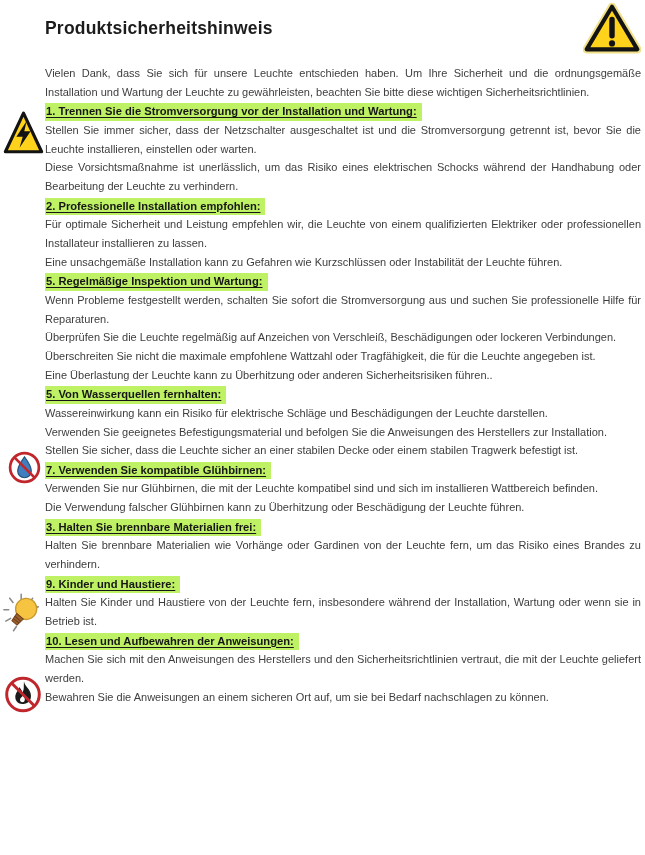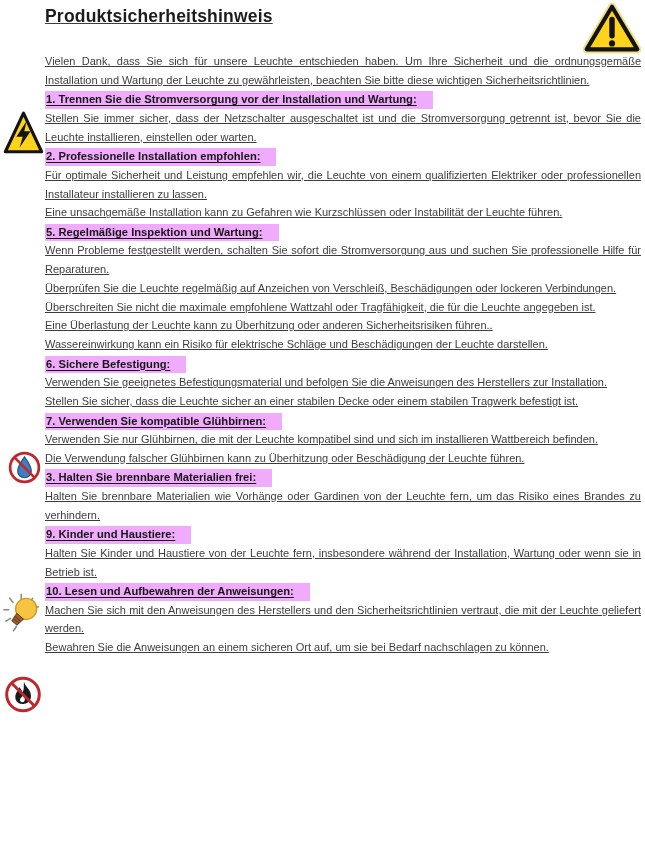--- a/index.html
+++ b/index.html
@@ -6,50 +6,49 @@
   body{
     width:645px;height:855px;
     background:#ffffff;
     font-family:"Liberation Sans","DejaVu Sans",sans-serif;
     position:relative;
     overflow:hidden;
   }
   .page{position:absolute;inset:0;}
   .content{
     position:absolute;
-    left:45px;top:6px;
+    left:45px;top:18px;
     width:596px;
     color:#3d3d3d;
-    text-decoration:underline;
   }
   .doc-title{
     font-size:17.5px;
     font-weight:bold;
     color:#1c1c1c;
     letter-spacing:.2px;
     margin:0 0 25px 0;
   }
   .body-text{
     font-size:11px;
     line-height:18.7px;
     text-align:justify;
     margin:0;
   }
   .sec-head{
     line-height:18.7px;
     margin:0;
   }
   .hl{
     display:inline-block;
-    background:#f0abfc;
+    background:#bef264;
     color:#161616;
     font-weight:bold;
     font-size:11.2px;
     line-height:15.5px;
-    padding:1px 16px 1px 1px;
+    padding:1px 5px 1px 1px;
     text-decoration:underline;
     text-decoration-thickness:1.4px;
     text-underline-offset:2px;
   }
   .icon{position:absolute;}
   .icon-warning-top{left:583px;top:3px;width:58px;height:51px;}
   .icon-electric{left:3px;top:108px;width:41px;height:48px;}
   .icon-no-water{left:7px;top:449px;width:35px;height:37px;}
   .icon-bulb{left:2px;top:590px;width:46px;height:49px;}
   .icon-no-fire{left:3px;top:673px;width:40px;height:43px;}
@@ -111,30 +110,31 @@
       <line x1="8.5" y1="8.5" x2="31.5" y2="31.5" stroke="#c0272d" stroke-width="3"></line>
     </svg>
   </span>
 
   <div class="content">
     <h1 class="doc-title">Produktsicherheitshinweis</h1>
     <p class="body-text">Vielen Dank, dass Sie sich für unsere Leuchte entschieden haben. Um Ihre Sicherheit und die ordnungsgemäße Installation und Wartung der Leuchte zu gewährleisten, beachten Sie bitte diese wichtigen Sicherheitsrichtlinien.</p>
     <div id="sections">
         <div class="sec-head"><span class="hl">1. Trennen Sie die Stromversorgung vor der Installation und Wartung:</span></div>
         <p class="body-text">Stellen Sie immer sicher, dass der Netzschalter ausgeschaltet ist und die Stromversorgung getrennt ist, bevor Sie die Leuchte installieren, einstellen oder warten.</p>
+        <p class="body-text">Diese Vorsichtsmaßnahme ist unerlässlich, um das Risiko eines elektrischen Schocks während der Handhabung oder Bearbeitung der Leuchte zu verhindern.</p>
         <div class="sec-head"><span class="hl">2. Professionelle Installation empfohlen:</span></div>
         <p class="body-text">Für optimale Sicherheit und Leistung empfehlen wir, die Leuchte von einem qualifizierten Elektriker oder professionellen Installateur installieren zu lassen.</p>
         <p class="body-text">Eine unsachgemäße Installation kann zu Gefahren wie Kurzschlüssen oder Instabilität der Leuchte führen.</p>
         <div class="sec-head"><span class="hl">5. Regelmäßige Inspektion und Wartung:</span></div>
         <p class="body-text">Wenn Probleme festgestellt werden, schalten Sie sofort die Stromversorgung aus und suchen Sie professionelle Hilfe für Reparaturen.</p>
         <p class="body-text">Überprüfen Sie die Leuchte regelmäßig auf Anzeichen von Verschleiß, Beschädigungen oder lockeren Verbindungen.</p>
         <p class="body-text">Überschreiten Sie nicht die maximale empfohlene Wattzahl oder Tragfähigkeit, die für die Leuchte angegeben ist.</p>
         <p class="body-text">Eine Überlastung der Leuchte kann zu Überhitzung oder anderen Sicherheitsrisiken führen..</p>
+        <div class="sec-head"><span class="hl">5. Von Wasserquellen fernhalten:</span></div>
         <p class="body-text">Wassereinwirkung kann ein Risiko für elektrische Schläge und Beschädigungen der Leuchte darstellen.</p>
-        <div class="sec-head"><span class="hl">6. Sichere Befestigung:</span></div>
         <p class="body-text">Verwenden Sie geeignetes Befestigungsmaterial und befolgen Sie die Anweisungen des Herstellers zur Installation.</p>
         <p class="body-text">Stellen Sie sicher, dass die Leuchte sicher an einer stabilen Decke oder einem stabilen Tragwerk befestigt ist.</p>
         <div class="sec-head"><span class="hl">7. Verwenden Sie kompatible Glühbirnen:</span></div>
         <p class="body-text">Verwenden Sie nur Glühbirnen, die mit der Leuchte kompatibel sind und sich im installieren Wattbereich befinden.</p>
         <p class="body-text">Die Verwendung falscher Glühbirnen kann zu Überhitzung oder Beschädigung der Leuchte führen.</p>
         <div class="sec-head"><span class="hl">3. Halten Sie brennbare Materialien frei:</span></div>
         <p class="body-text">Halten Sie brennbare Materialien wie Vorhänge oder Gardinen von der Leuchte fern, um das Risiko eines Brandes zu verhindern.</p>
         <div class="sec-head"><span class="hl">9. Kinder und Haustiere:</span></div>
         <p class="body-text">Halten Sie Kinder und Haustiere von der Leuchte fern, insbesondere während der Installation, Wartung oder wenn sie in Betrieb ist.</p>
         <div class="sec-head"><span class="hl">10. Lesen und Aufbewahren der Anweisungen:</span></div>

